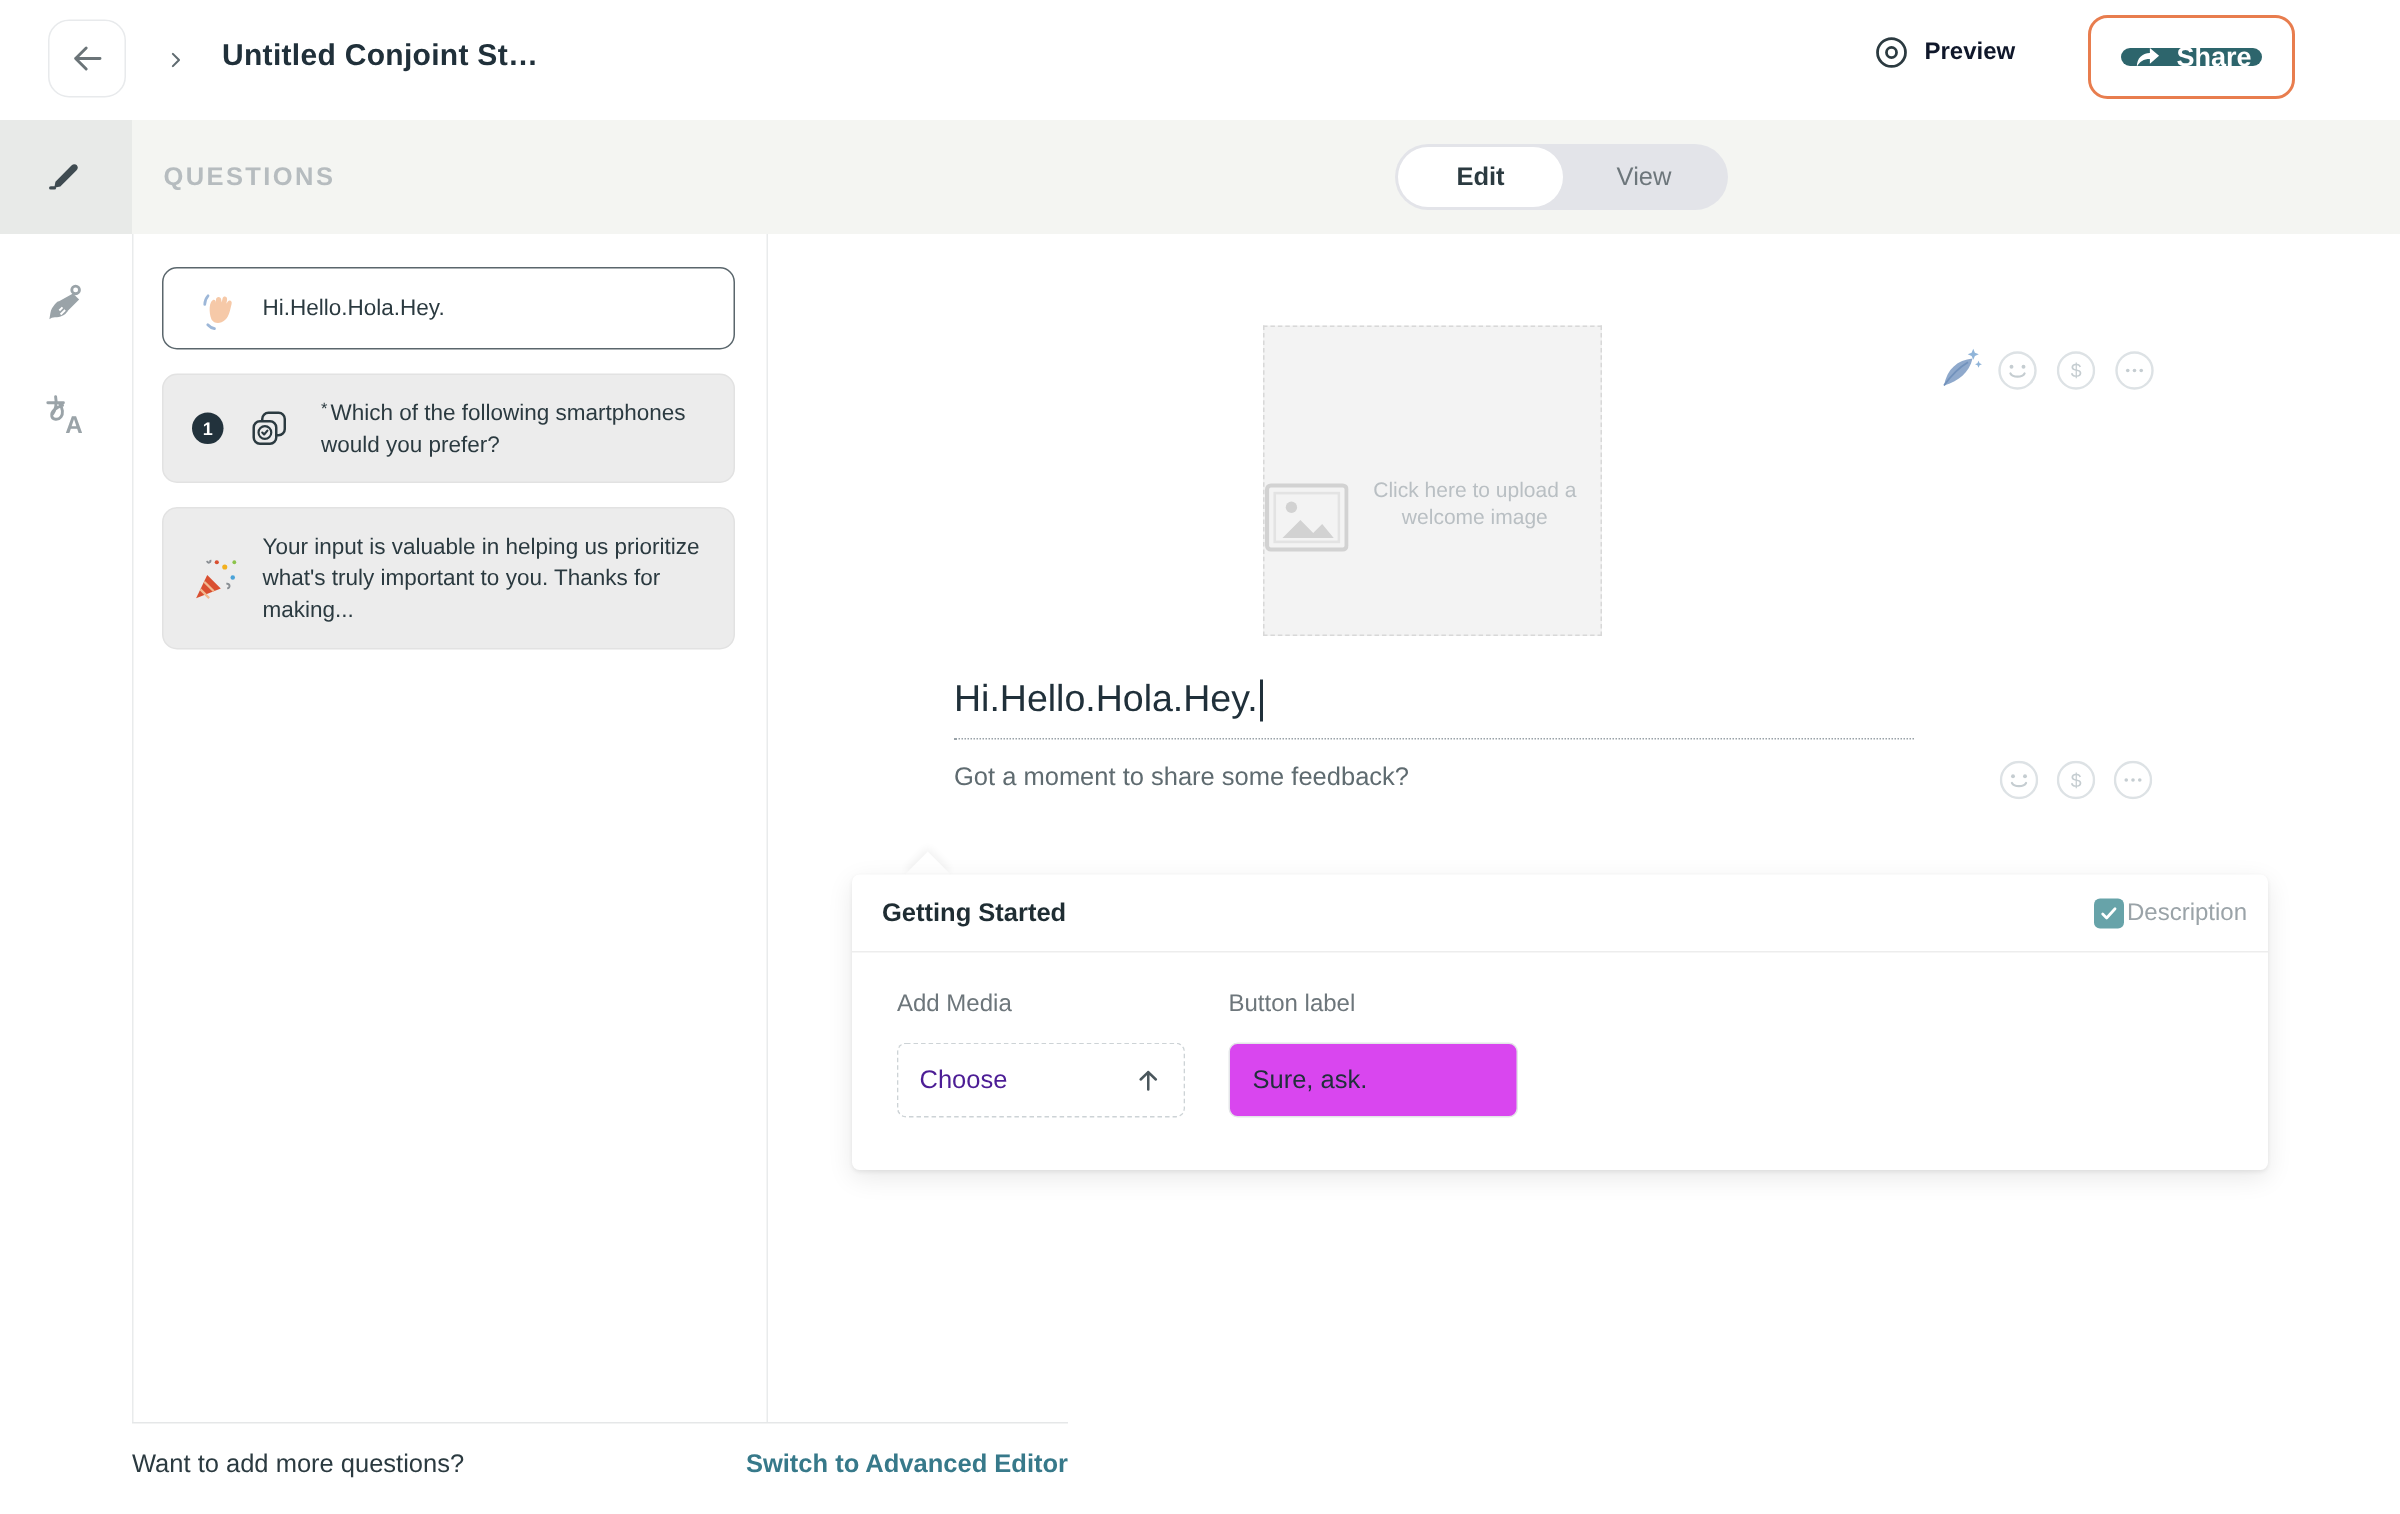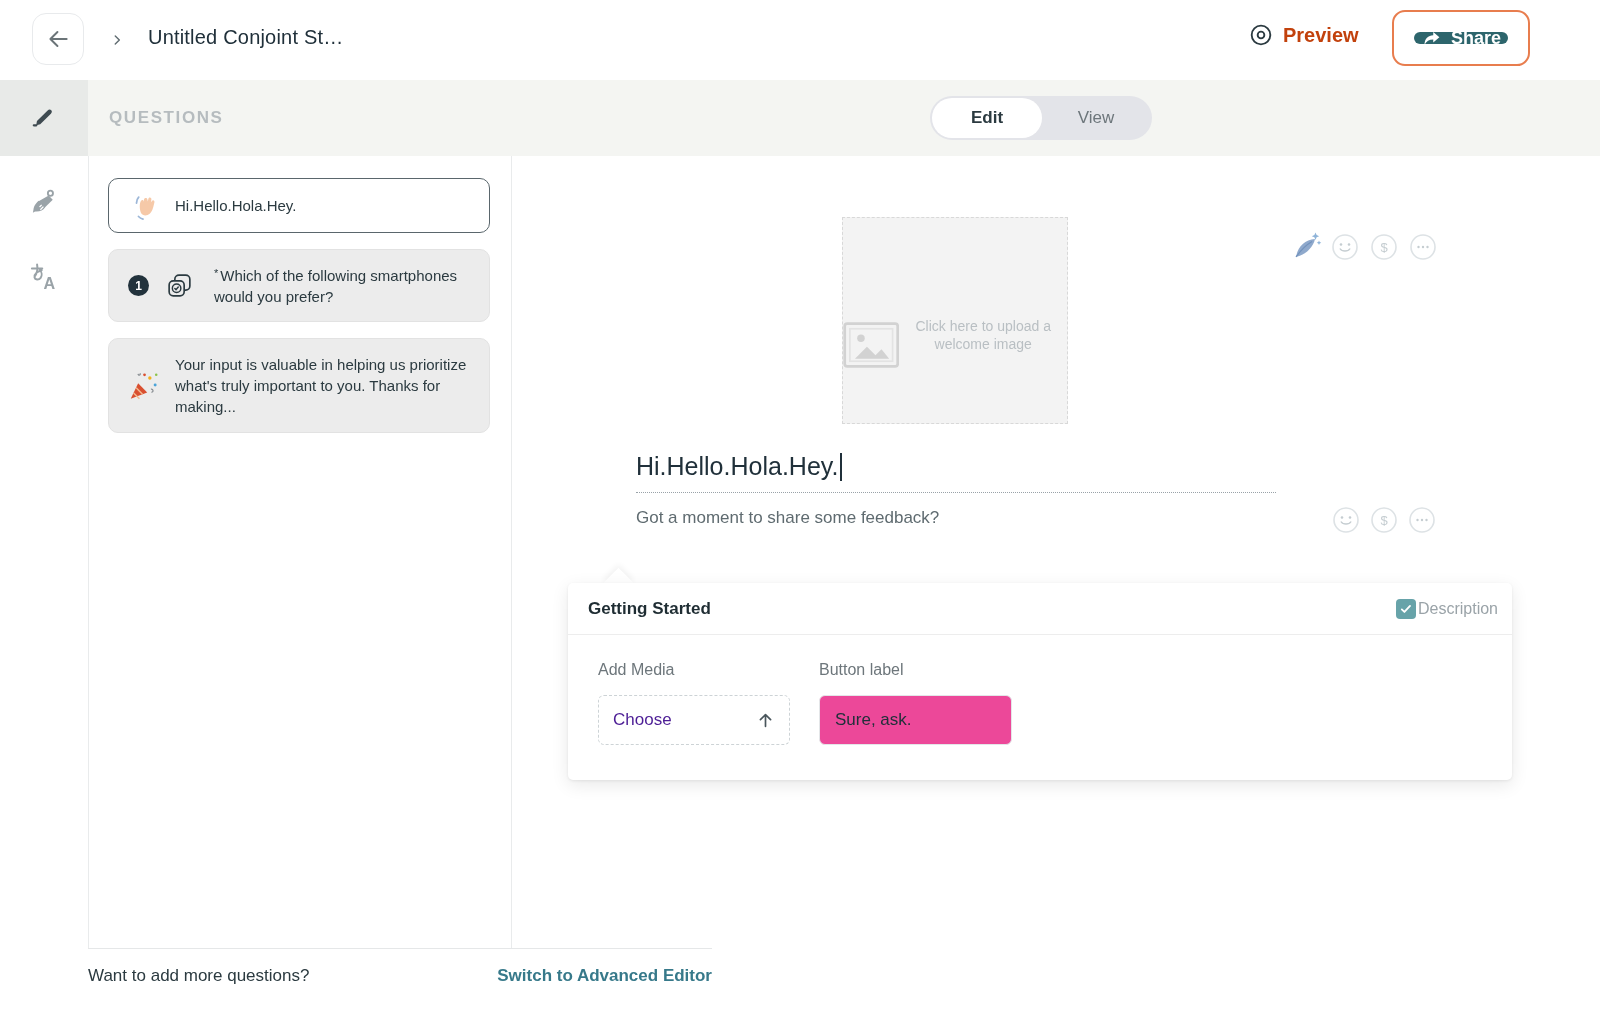--- a/index.html
+++ b/index.html
@@ -6,23 +6,23 @@
   html,body { width:1600px; height:1009px; background:#fff;
               font-family:"Liberation Sans", sans-serif; color:#2b3a40; overflow:hidden; }
   .abs { position:absolute; }
   #stage { position:relative; width:1600px; height:1009px; background:#fff; }
 
   
   #topbar { left:0; top:0; width:1600px; height:80px; background:#fff; }
   #back-btn { left:32px; top:13px; width:52px; height:52px; border:1.5px solid #e8eaec;
               border-radius:14px; background:#fff; display:flex; align-items:center; justify-content:center; cursor:pointer; }
   #crumb-chevron { left:110px; top:28px; width:18px; height:24px; display:flex; align-items:center; }
-  #doc-title { left:148px; top:26px; font-size:20px; font-weight:400; color:#20303a; letter-spacing:.2px; }
+  #doc-title { left:148px; top:26px; font-size:20px; font-weight:700; color:#20303a; letter-spacing:.2px; }
   #preview-btn { left:1248px; top:22px; display:flex; align-items:center; gap:9px; cursor:pointer; }
-  #preview-btn span { font-size:20px; font-weight:700; color:#c2410c;text-align:center; }
+  #preview-btn span { font-size:16px; font-weight:700; color:#0f172a;text-align:center; }
   #share-ring { left:1392px; top:10px; width:138px; height:56px; border:2.5px solid #e87d4e;
                 border-radius:13px; background:#fff; padding:20px; }
   #share-btn { width:100%; height:100%; background:#2d656c; border:none; border-radius:8px;
                display:flex; align-items:center; justify-content:center; gap:9px;
                color:#fff; font-size:18px; font-weight:600; font-family:inherit; cursor:pointer; }
 
   
   #tool-rail { left:0; top:80px; width:88px; height:868px; background:#fff; }
   .rail-item { position:absolute; left:0; width:88px; height:76px; display:flex; align-items:center; justify-content:center; cursor:pointer; }
   #rail-edit { top:0; background:#e8eae8; }
@@ -90,21 +90,21 @@
                    display:flex; align-items:center; justify-content:center; }
   #desc-check-label { font-size:16px; color:#9aa3a8; }
   .field-label { position:absolute; top:78px; font-size:16px; color:#6d767b; }
   #add-media-label { left:30px; }
   #button-label-label { left:251px; }
   #choose-box { position:absolute; left:30px; top:112px; width:192px; height:50px; background:#fff;
                 border:1px dashed #cdd3d6; border-radius:6px; display:flex; align-items:center;
                 padding:0 14px; cursor:pointer; }
   #choose-box span { font-size:17px; color:#4c1d95; }
   #choose-box svg { margin-left:auto; }
-  #btn-label-input { position:absolute; left:251px; top:112px; width:193px; height:50px; background:#ec4899;
+  #btn-label-input { position:absolute; left:251px; top:112px; width:193px; height:50px; background:#d946ef;
                      border:1px solid #e3e6e8; border-radius:6px; font-family:inherit;
                      font-size:17px; color:#20303a; padding:0 15px; outline:none; }
 </style>
 </head>
 <body>
 
 <div id="stage">
 
   <div id="topbar" class="abs">
     <div id="back-btn" class="abs">

